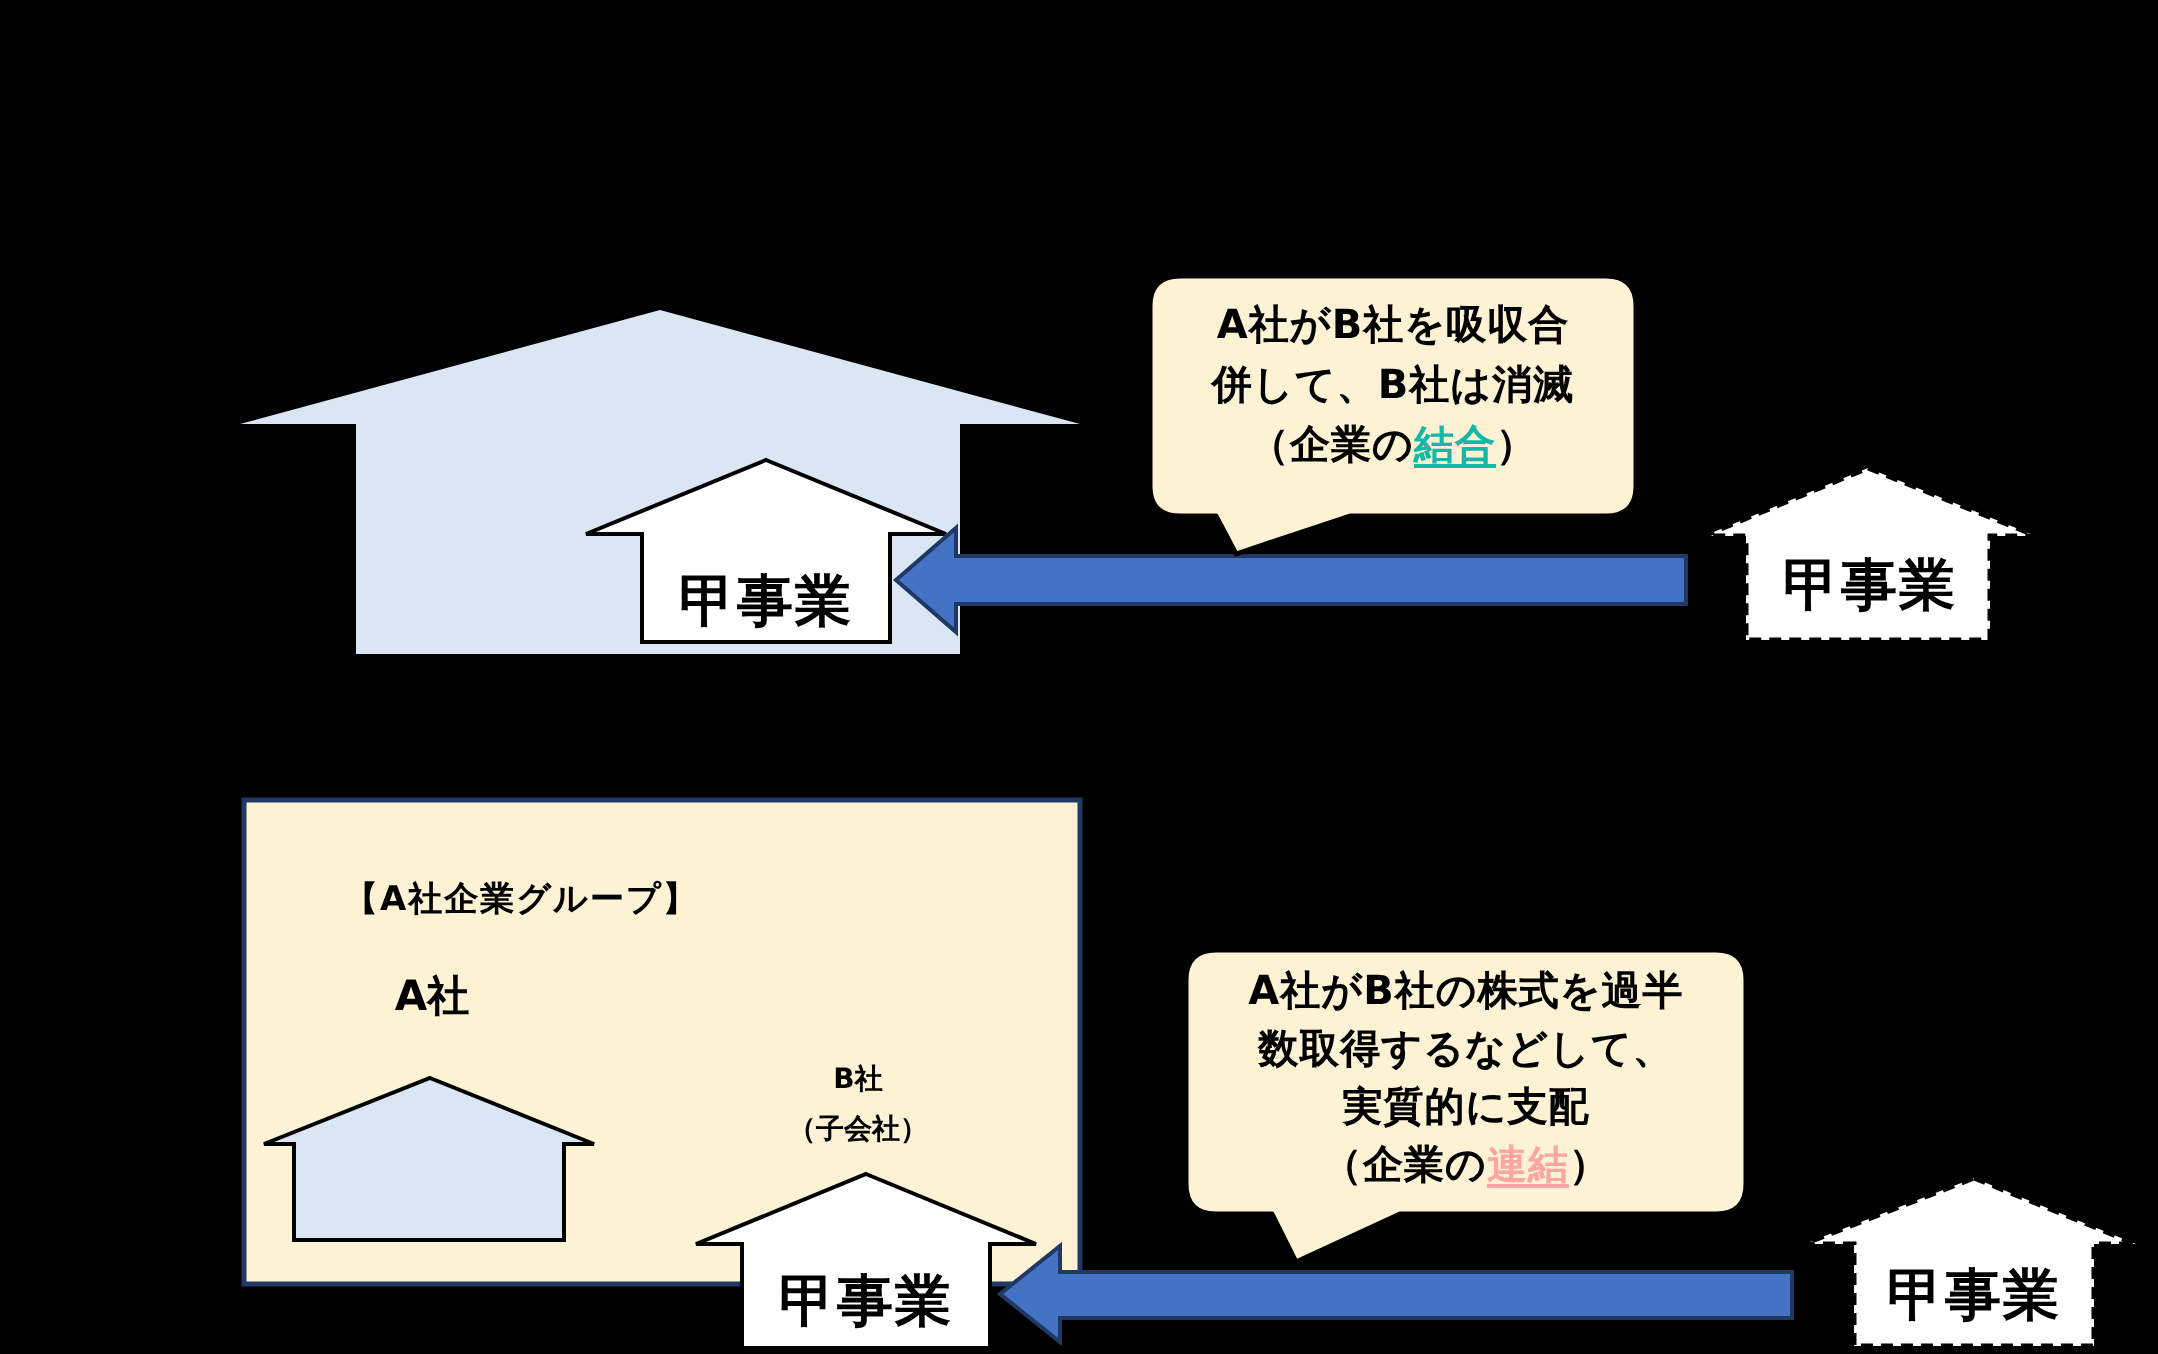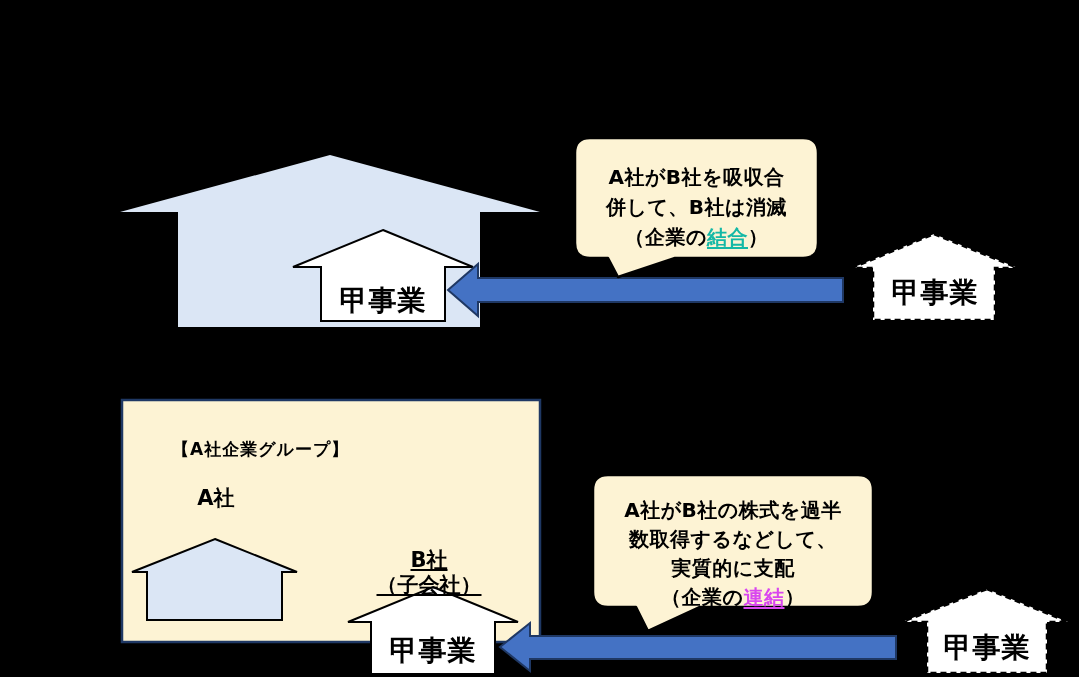--- a/index.html
+++ b/index.html
@@ -9,24 +9,24 @@
     background:#000;
     overflow:hidden;
     font-family:"DejaVu Sans","Liberation Sans",sans-serif;
     font-weight:700;
     color:#000;
   }
   #canvas svg{position:absolute;left:0;top:0;}
   .txt{position:absolute;white-space:nowrap;}
   .ctr{text-align:center;}
   .house-label{font-size:28px;letter-spacing:1px;}
-  .bubble-text{font-size:20px;letter-spacing:0.5px;margin-top:15px;}
+  .bubble-text{font-size:20px;letter-spacing:0.5px;}
   .kw{text-decoration:underline;text-decoration-thickness:2px;text-underline-offset:3px;}
   .kw-blue{color:#14b8a6;}
-  .kw-red{color:#d946ef;}
+  .kw-red{color:#fca5a5;}
   .solid-house{stroke:#000;stroke-width:2;}
   .dashed-house{stroke:#000;stroke-width:2.5;stroke-dasharray:6 4;}
   .arrow{stroke-width:2;}
   .bubble{stroke:#000;stroke-width:2.5;stroke-linejoin:round;}
 </style>
 </head>
 <body>
 
 <div id="canvas">
 
@@ -64,21 +64,21 @@
     <div>併して、B社は消滅</div>
     <div><span>（企業の</span><span class="kw kw-blue">結合</span><span>）</span></div>
   </div>
 
   <div class="txt" style="left:140px;top:438px;font-size:17px;letter-spacing:1px;margin-left:32px;">【A社企業グループ】</div>
 
   <div class="txt ctr" style="left:116px;top:486px;width:200px;font-size:21px;line-height:25px;">
     <div>A社</div>
   </div>
 
-  <div class="txt ctr" style="left:329px;top:548px;width:200px;font-size:21px;line-height:25px;text-decoration:underline;">
+  <div class="txt ctr" style="left:329px;top:528px;width:200px;font-size:14px;line-height:25px;">
     <div>B社</div>
     <div>（子会社）</div>
   </div>
 
   <div class="txt ctr house-label" style="left:363px;top:632px;width:140px;">甲事業</div>
 
   <div class="txt ctr house-label" style="left:917px;top:629px;width:140px;">甲事業</div>
 
   <div class="txt ctr bubble-text" style="left:593px;top:481px;width:280px;line-height:29px;">
     <div>A社がB社の株式を過半</div>

